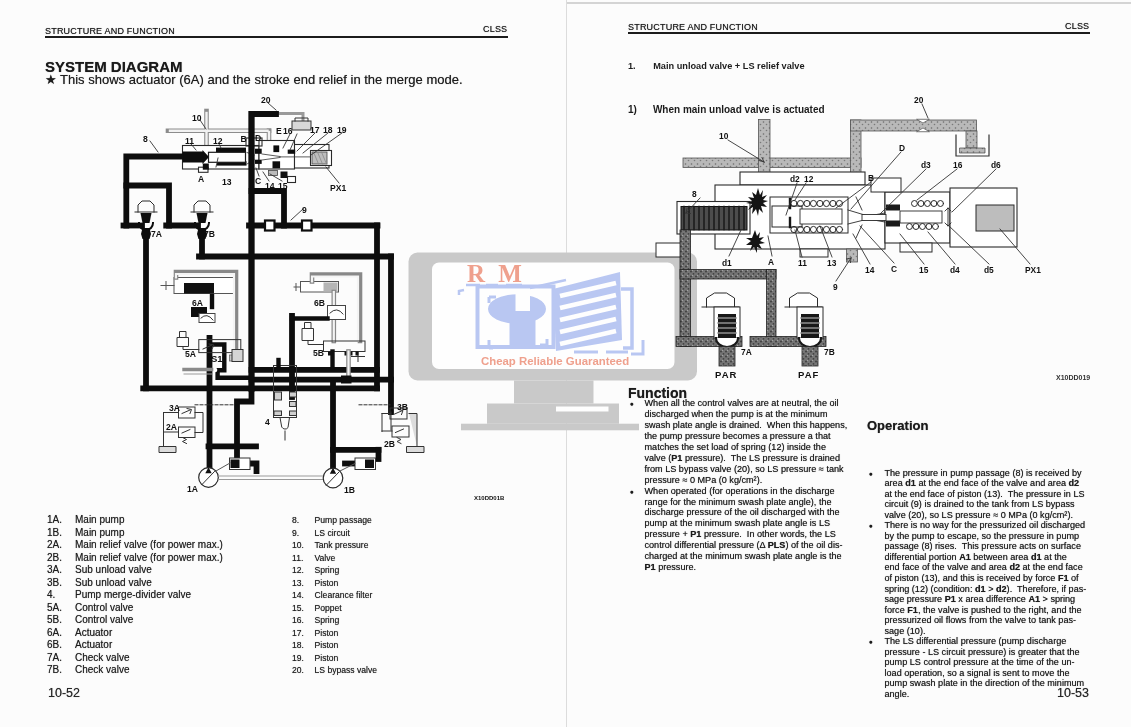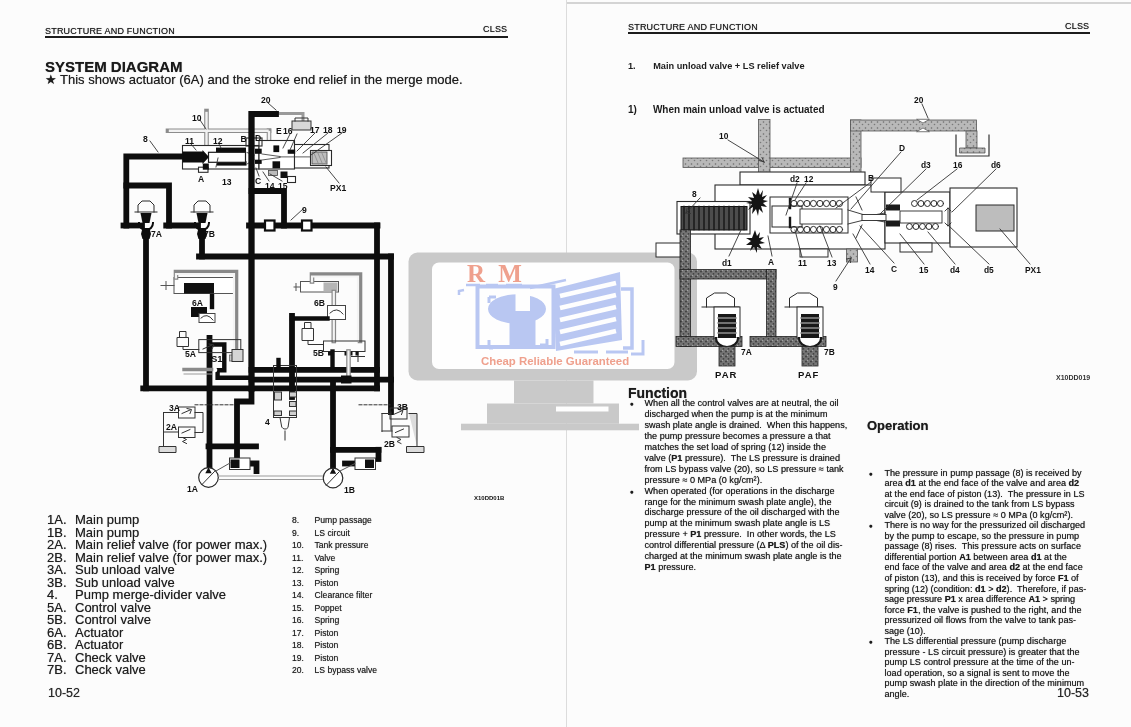--- a/index.html
+++ b/index.html
@@ -587,21 +587,21 @@
 <text x="984" y="273">d5</text>
 <text x="1025" y="273">PX1</text>
 <text x="741" y="355">7A</text>
 <text x="824" y="355">7B</text>
 <text x="715" y="378" font-size="9.5" letter-spacing="1">PAR</text>
 <text x="798" y="378" font-size="9.5" letter-spacing="1">PAF</text>
 </g>
 </svg>
 
 <div class="abs leg" style="left:46px;top:514px;">
-<table style="border-collapse:collapse;font-size:13px;line-height:10.53px;">
+<table style="border-collapse:collapse;font-size:10px;line-height:10.53px;">
       <tbody>
 <tr>
           <td style="width:26px;">1A.</td>
           <td>Main pump</td>
         </tr>
 <tr>
           <td>1B.</td>
           <td>Main pump</td>
         </tr>
 <tr>

